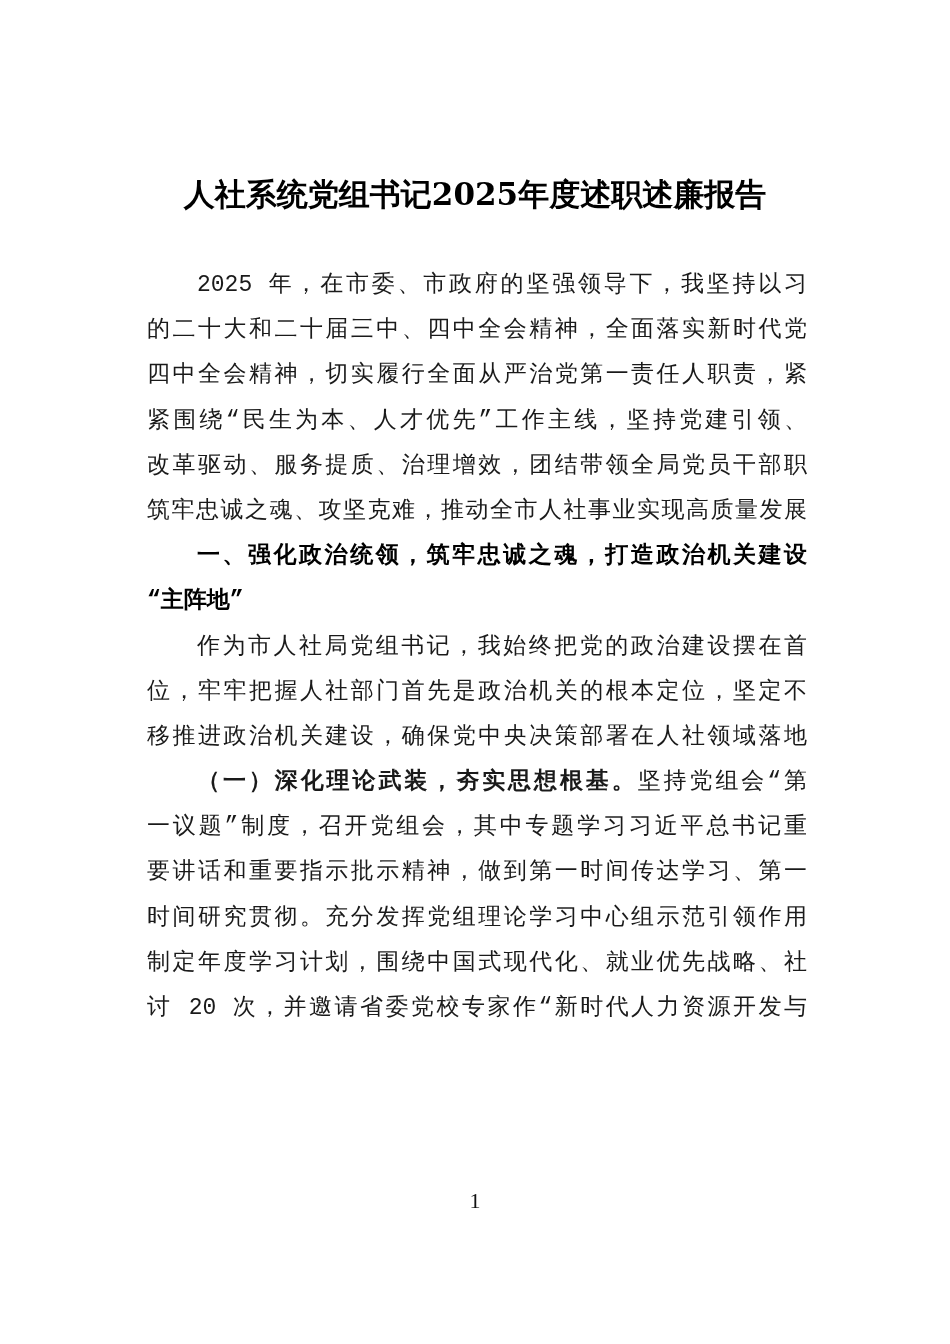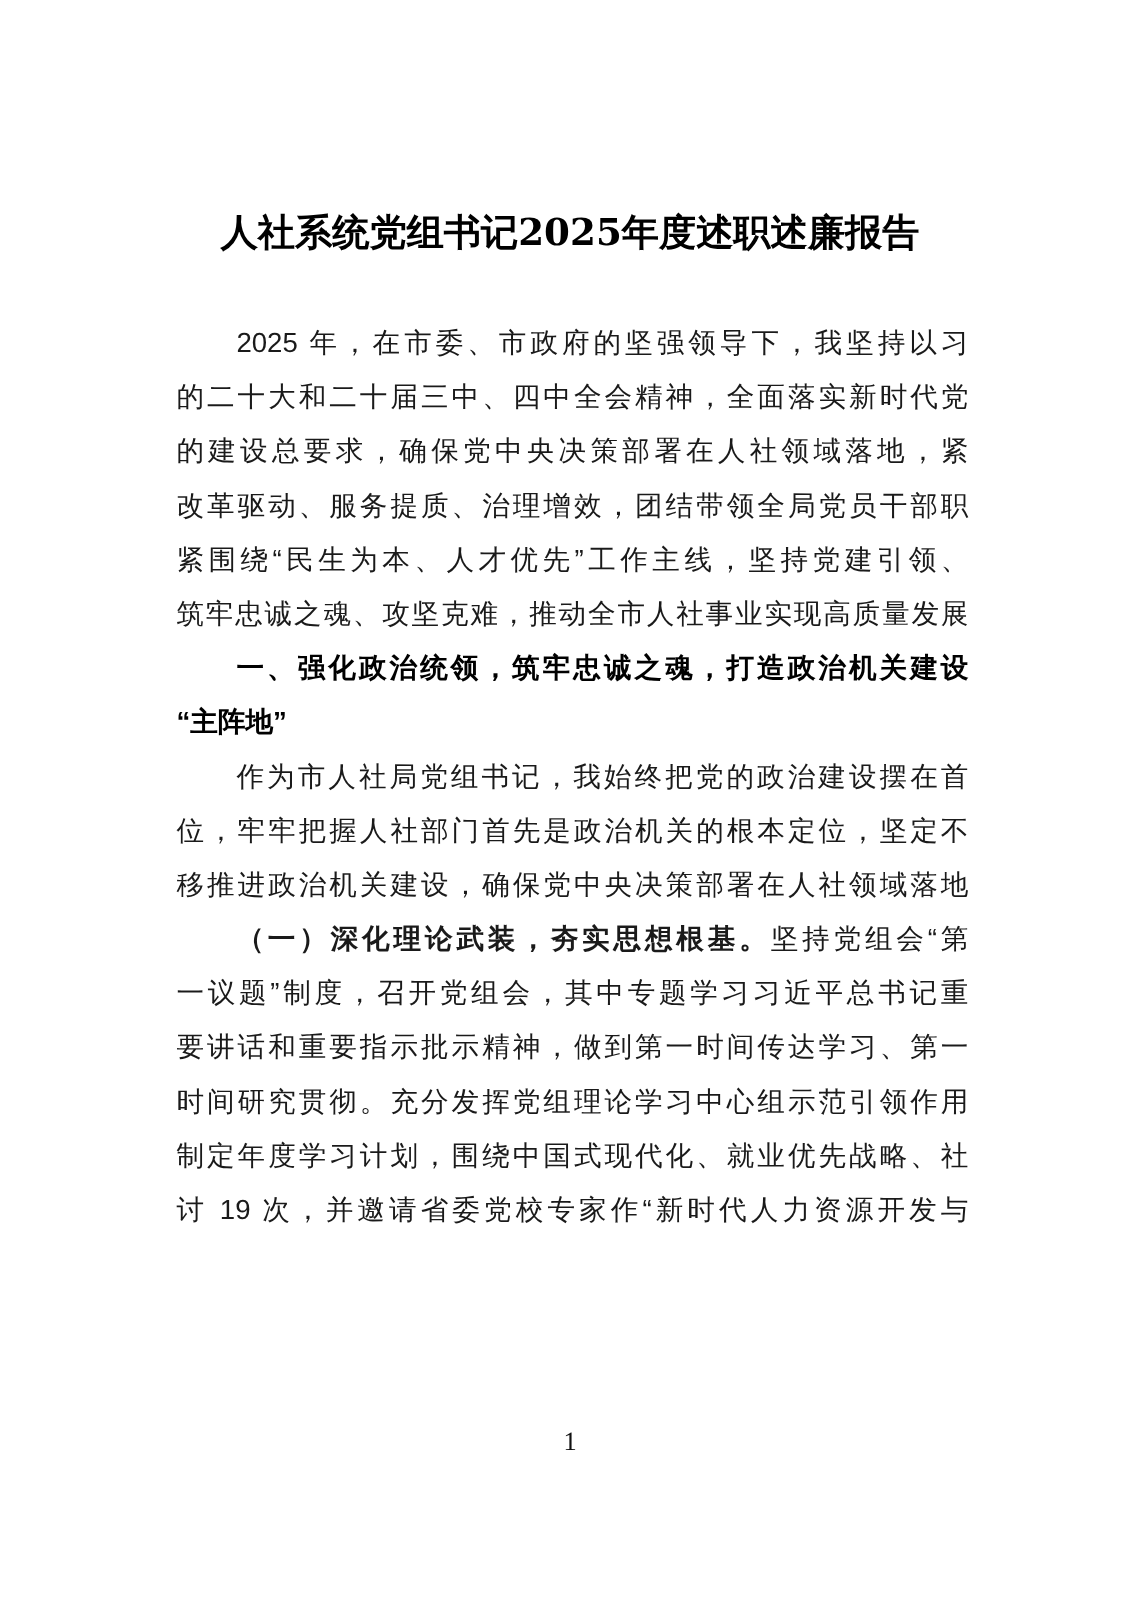--- a/index.html
+++ b/index.html
@@ -43,21 +43,21 @@
     }
     .line {
       height: 45.2px;
       line-height: 45.2px;
       font-size: 23px;
       white-space: nowrap;
       text-align: justify;
       text-align-last: justify;
       letter-spacing: 0;
       color: #1a1a1a;
-      font-family: Liberation Sans, sans-serif;
+      font-family: Liberation Mono, monospace;
       font-weight: normal;
     }
     .line.last {
       text-align-last: left;
     }
     .line.indent {
       padding-left: 50px;
     }
     .line.heading {
       font-weight: bold;
@@ -82,43 +82,43 @@
 
 <div class="page">
 
   <div class="title">人社系统党组书记2025年度述职述廉报告</div>
 
   <div class="body-text">
 
     <div>
       <div class="line indent">2025 年，在市委、市政府的坚强领导下，我坚持以习</div>
       <div class="line">的二十大和二十届三中、四中全会精神，全面落实新时代党</div>
-      <div class="line">的建设总要求，确保党中央决策部署在人社领域落地，紧</div>
+      <div class="line">四中全会精神，切实履行全面从严治党第一责任人职责，紧</div>
+      <div class="line">紧围绕“民生为本、人才优先”工作主线，坚持党建引领、</div>
       <div class="line">改革驱动、服务提质、治理增效，团结带领全局党员干部职</div>
-      <div class="line">紧围绕“民生为本、人才优先”工作主线，坚持党建引领、</div>
       <div class="line">筑牢忠诚之魂、攻坚克难，推动全市人社事业实现高质量发展</div>
     </div>
 
     <div>
       <div class="line indent heading">一、强化政治统领，筑牢忠诚之魂，打造政治机关建设</div>
       <div class="line heading last">“主阵地”</div>
     </div>
 
     <div>
       <div class="line indent">作为市人社局党组书记，我始终把党的政治建设摆在首</div>
       <div class="line">位，牢牢把握人社部门首先是政治机关的根本定位，坚定不</div>
       <div class="line">移推进政治机关建设，确保党中央决策部署在人社领域落地</div>
     </div>
 
     <div>
       <div class="line indent subhead-lead"><span class="lead">（一）深化理论武装，夯实思想根基。</span><span>坚持党组会“第</span></div>
       <div class="line">一议题”制度，召开党组会，其中专题学习习近平总书记重</div>
       <div class="line">要讲话和重要指示批示精神，做到第一时间传达学习、第一</div>
       <div class="line">时间研究贯彻。充分发挥党组理论学习中心组示范引领作用</div>
       <div class="line">制定年度学习计划，围绕中国式现代化、就业优先战略、社</div>
-      <div class="line">讨 19 次，并邀请省委党校专家作“新时代人力资源开发与</div>
+      <div class="line">讨 20 次，并邀请省委党校专家作“新时代人力资源开发与</div>
     </div>
 
   </div>
 
   <div class="page-number">1</div>
 
 </div>
 
 </body></html>

